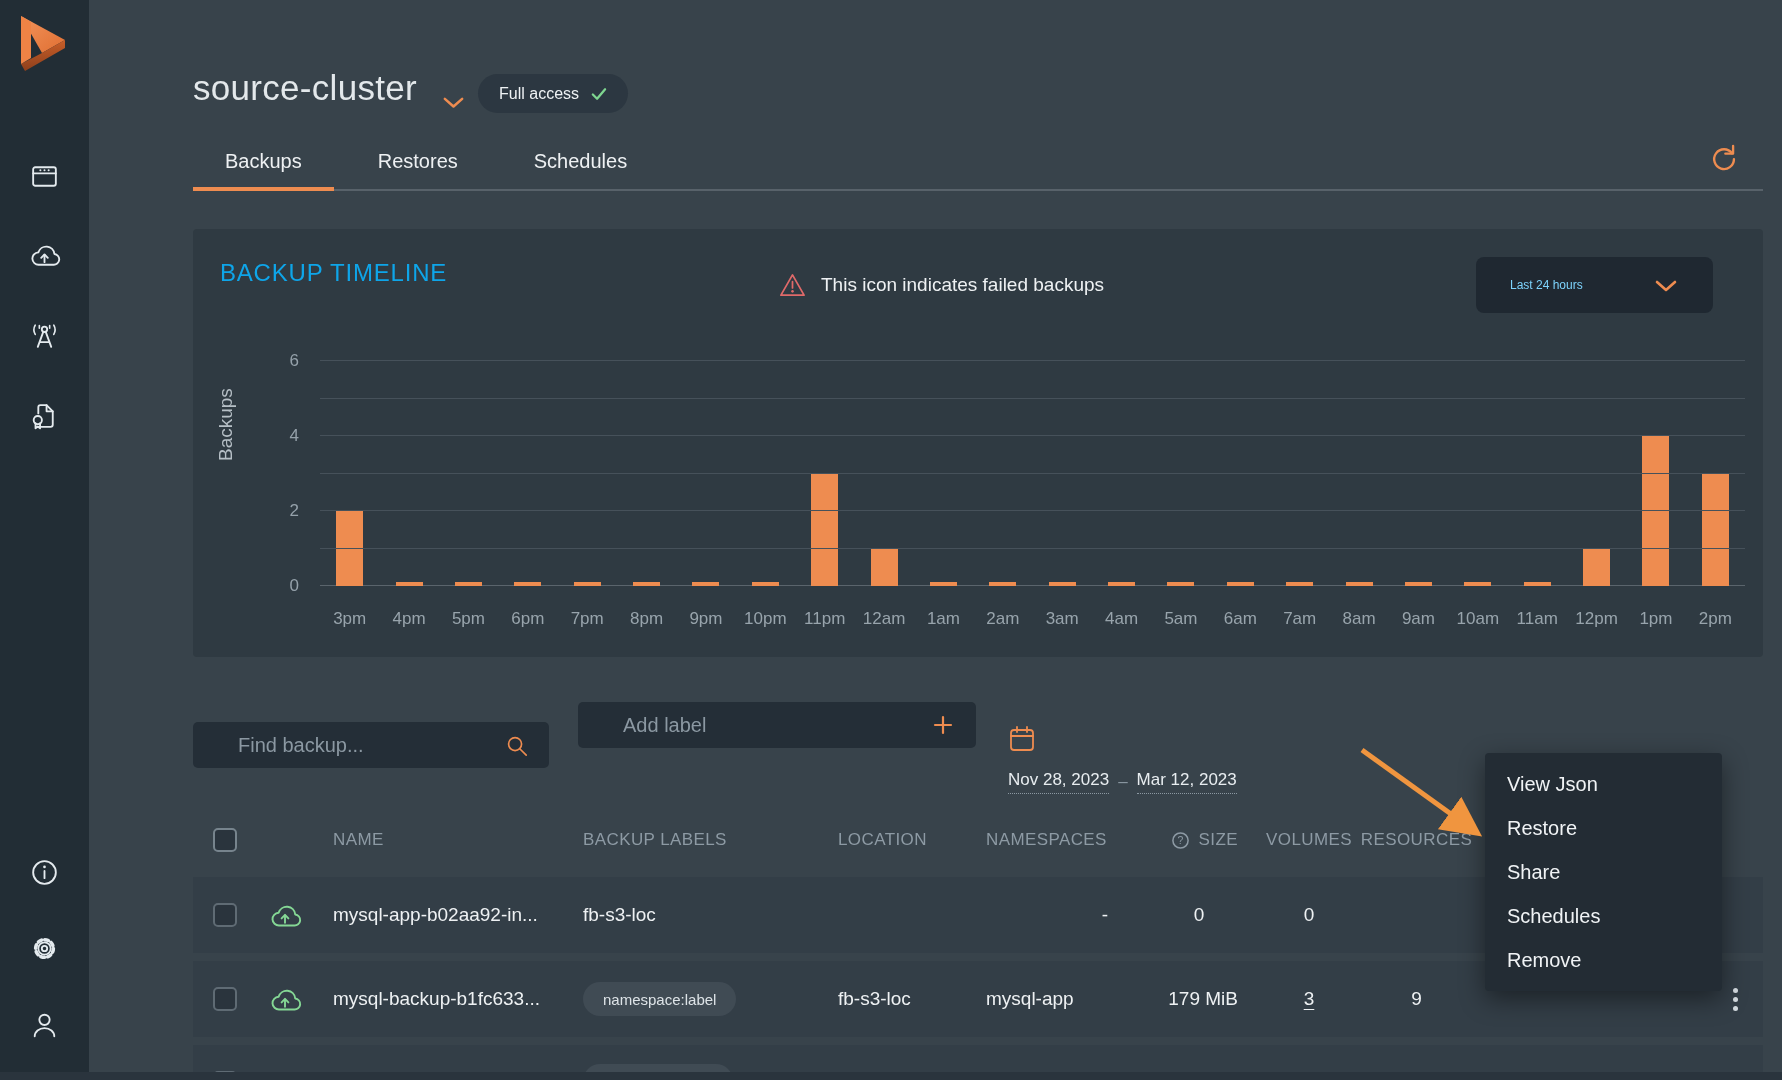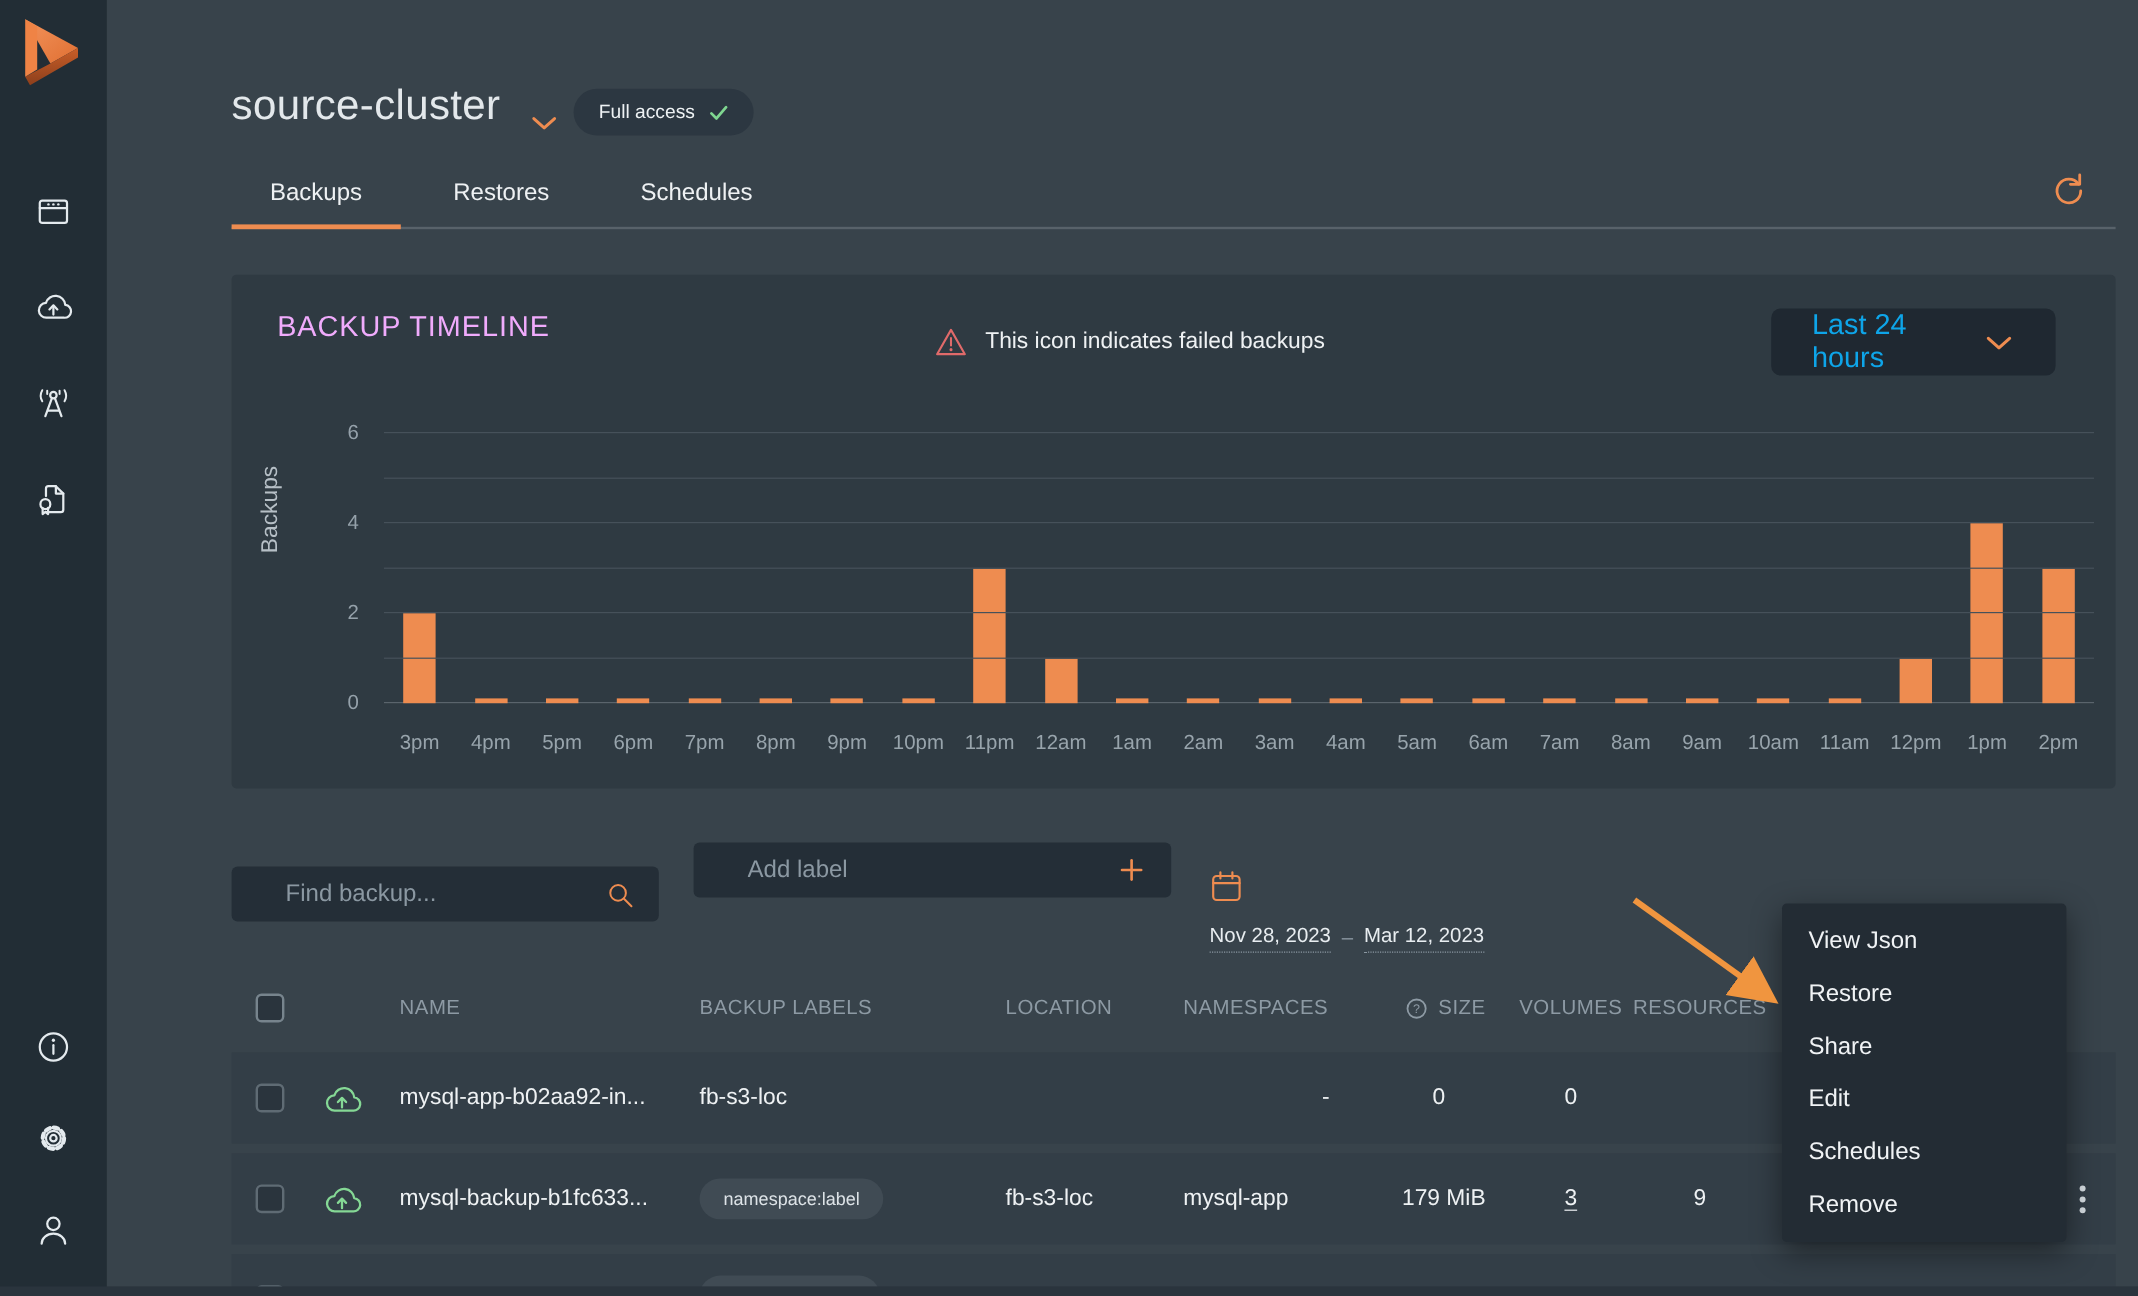--- a/index.html
+++ b/index.html
@@ -27,26 +27,26 @@
   .access-check { width:17px; height:15px; color:#7fd690; }
 
   .tabs { position:absolute; left:193px; top:138px; width:1570px; height:53px; border-bottom:2px solid #58626a; display:flex; gap:12px; }
   .tab { padding:12px 32px 0; font-size:20px; color:#eef1f3; cursor:pointer; position:relative; }
   .tab.active::after { content:""; position:absolute; left:0; right:0; bottom:-2px; height:4px; background:#ee8c50; }
   .refresh-btn { position:absolute; left:1706px; top:140px; width:34px; height:34px; color:#ee8c50; cursor:pointer; }
   .refresh-btn svg { width:100%; height:100%; }
 
   
   .panel { position:absolute; left:193px; top:229px; width:1570px; height:428px; background:#2f3a42; border-radius:4px; }
-  .panel-title { position:absolute; left:38px; top:30px; font-size:24px; color:#f0abfc; letter-spacing:.8px; font-weight:400; }
+  .panel-title { position:absolute; left:27px; top:30px; font-size:24px; color:#0ea5e9; letter-spacing:.8px; font-weight:400; }
   .warn-note { position:absolute; left:586px; top:43px; display:flex; align-items:center; gap:15px; font-size:19px; color:#eef1f3; }
   .warn-icon { width:27px; height:25px; color:#e06a6a; }
   .range-btn { position:absolute; right:50px; top:28px; width:237px; height:56px; background:#1f2831; border-radius:8px;
     display:flex; align-items:center; justify-content:space-between; padding:0 34px; cursor:pointer; }
-  .range-btn .label { font-size:24px; color:#0ea5e9; }
+  .range-btn .label { font-size:12px; color:#7dd3fc; }
   .range-caret { width:26px; height:15px; color:#ee8c50; }
 
   .plot-wrap { position:absolute; left:127px; top:132px; width:1425px; height:225px; }
   .gridline { position:absolute; left:0; right:0; height:1px; background:#46515a; }
   .axis-baseline { position:absolute; left:0; right:0; bottom:0; height:1px; background:#5a646c; }
   .ytick { position:absolute; right:calc(100% + 21px); width:40px; text-align:right; font-size:17px; color:#95a1aa; transform:translateY(50%); }
   .bars { position:absolute; inset:0; display:flex; align-items:flex-end; }
   .bar-slot { flex:1; display:flex; justify-content:center; align-items:flex-end; height:100%; }
   .bar { width:27px; background:#ee8c50; }
   .xlabels { position:absolute; left:127px; top:380px; width:1425px; display:flex; }
@@ -461,21 +461,20 @@
         <span></span>
       </div>
     </div>
 </div>
 <div class="bottom-strip"></div>
 
 <div class="menu" id="menu">
     <div class="menu-item">View Json</div>
     <div class="menu-item">Restore</div>
     <div class="menu-item">Share</div>
-    <div class="menu-item">Edit</div>
     <div class="menu-item">Schedules</div>
     <div class="menu-item">Remove</div>
   </div>
 <svg class="annot-arrow" viewBox="0 0 150 105">
   <defs>
     <marker id="ah" markerWidth="9" markerHeight="9" refX="6.5" refY="4" orient="auto">
       <path d="M0,0 L8,4 L0,8 Z" fill="#f0953f"></path>
     </marker>
   </defs>
   <line x1="12" y1="8" x2="126" y2="90" stroke="#f0953f" stroke-width="5" marker-end="url(#ah)"></line>

